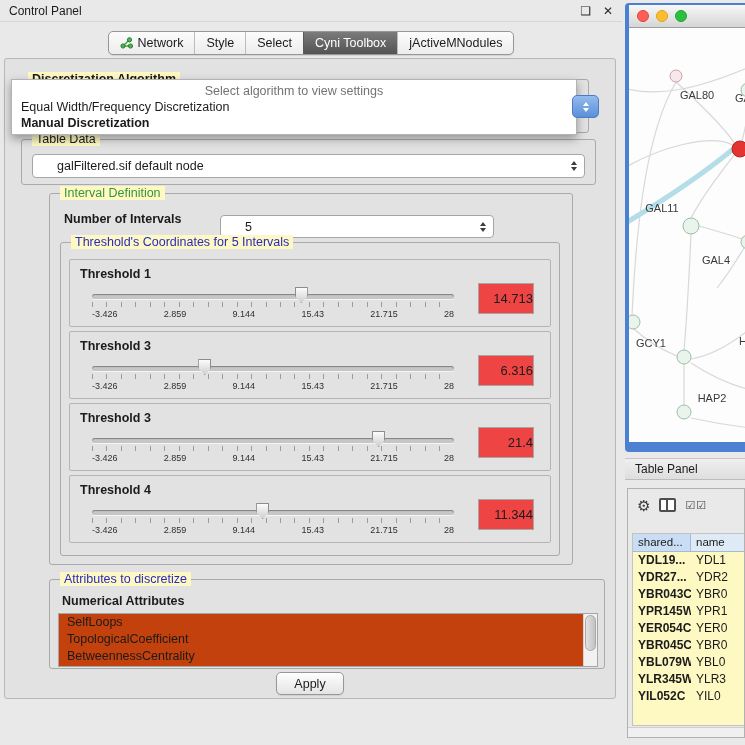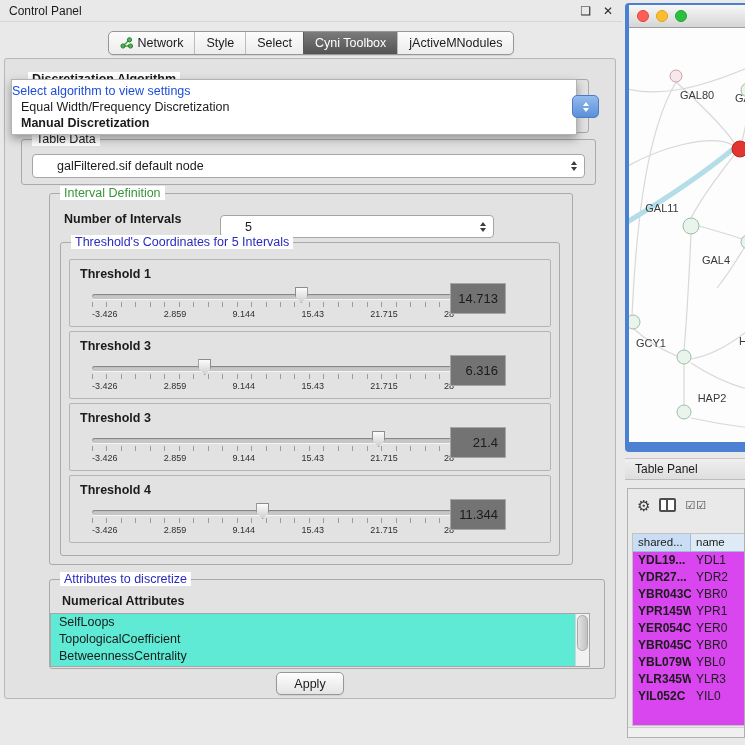--- a/index.html
+++ b/index.html
@@ -22,32 +22,32 @@
   .seg .tab { display:flex; align-items:center; gap:5px; padding:4px 11px;
       font-size:12.5px; border-left:1px solid #bcbcbc; white-space:nowrap; cursor:default; }
   .seg .tab:first-child { border-left:none; }
   .seg .tab.sel { background:linear-gradient(#7b7b7b,#535353); color:#fff; border-left-color:#5a5a5a; }
   .tabicon { width:13px; height:12px; }
 
   .cp-body { position:absolute; left:4px; top:58px; width:612px; height:641px;
       background:#e2e2e2; border:1px solid #b7b7b7; border-radius:3px; }
 
   .group { position:absolute; border:1px solid #aaa; border-radius:3px; }
-  .legend { position:absolute; top:-8px; left:10px; background:#ffffff;
+  .legend { position:absolute; top:-8px; left:10px; background:#fef9c3;
       padding:0 4px; font-size:12.5px; white-space:nowrap;text-align:right; }
   .legend.green { color:#37953a; }
   .legend.blue  { color:#2a2ac0; }
   .legend.bold  { font-weight:bold; }
 
   .g-algo { left:12px; top:20px; width:572px; height:54px; }
 
   .dropdown { position:absolute; left:6px; top:20px; width:566px; z-index:20;
       background:#fff; border:1px solid #b3b3b3; padding:3px 0;
       box-shadow:0 4px 9px rgba(0,0,0,.35); }
-  .dd-hint { text-align:left; color:#1d4ed8; font-size:12.5px; height:16px; line-height:16px; }
+  .dd-hint { text-align:center; color:#737373; font-size:12.5px; height:16px; line-height:16px; }
   .dd-opt  { font-size:12.5px; padding:0 9px; height:16px; line-height:16px; }
   .dd-opt.bold { font-weight:bold; }
 
   .algo-stepper { position:absolute; left:567px; top:36px; z-index:25;
       width:27px; height:23px; border-radius:5px; border:1px solid #4f7cc1;
       background:linear-gradient(#93bbee,#5c8fd9);
       display:flex; flex-direction:column; align-items:center; justify-content:center; gap:2px; }
   .tri-up   { width:0; height:0; border-left:3.5px solid transparent;
       border-right:3.5px solid transparent; border-bottom:4px solid #fff; }
   .tri-down { width:0; height:0; border-left:3.5px solid transparent;
@@ -76,28 +76,28 @@
       border-radius:3px; background:#c6c6c6;
       box-shadow:inset 0 1px 1px rgba(0,0,0,.35), 0 1px 0 #f5f5f5; }
   .thumb { position:absolute; top:-1px; width:13px; height:16px;
       background:linear-gradient(#ffffff,#cdcdcd);
       clip-path:polygon(0 0,100% 0,100% 56%,50% 100%,0 56%);
       box-shadow:inset 0 0 0 1px #8d8d8d; }
   .ticks { position:absolute; left:0; right:0; top:14px; height:5px;
       background:repeating-linear-gradient(to right,#9b9b9b 0 1px, transparent 1px 14.46px); }
   .scale { position:absolute; left:0; right:0; top:21px; display:flex;
       justify-content:space-between; font-size:9px; color:#2f2f2f; }
-  .vbox { position:absolute; left:380px; top:23px; width:56px; height:31px;
-      background:#737373; border:1px solid #a6a6a6; font-size:13px;
-      display:flex; align-items:center; justify-content:flex-end; padding-right:7px; }
+  .vbox { position:absolute; left:408px; top:23px; width:56px; height:31px;
+      background:#ef4444; border:1px solid #a6a6a6; font-size:13px;
+      display:flex; align-items:center; justify-content:flex-end; }
 
   .g-attr { left:44px; top:520px; width:556px; height:90px; }
   .attr-head { position:absolute; left:12px; top:14px; font-size:12.5px; font-weight:bold; }
-  .attr-list { position:absolute; left:0; top:33px; width:540px; height:54px;
-      background:#5eead4; border:1px solid #a6a6a6; overflow:hidden; }
+  .attr-list { position:absolute; left:8px; top:33px; width:540px; height:54px;
+      background:#c2410c; border:1px solid #a6a6a6; overflow:hidden; }
   .attr-item { font-size:12.5px; line-height:17px; padding-left:8px; }
   .vscroll { position:absolute; right:0; top:0; bottom:0; width:14px;
       background:#f1f1f1; border-left:1px solid #d4d4d4; }
   .vthumb { position:absolute; left:1px; top:1px; width:11px; height:36px;
       border-radius:6px; border:1px solid #a8a8a8;
       background:linear-gradient(to right,#e2e2e2,#c2c2c2); }
 
   .apply { position:absolute; left:50%; transform:translateX(-50%);
       top:613px; width:68px; height:23px; border-radius:5px;
       border:1px solid #979797; background:linear-gradient(#fefefe,#e4e4e4);
@@ -127,21 +127,21 @@
   .tp-win { position:absolute; left:627px; top:488px; width:118px; height:250px;
       background:#e9e9e9; border:1px solid #b1b1b1; }
   .tp-toolbar { height:32px; display:flex; align-items:center; gap:9px; padding-left:9px; }
   .gear { font-size:15px; color:#3a3a3a; line-height:1; }
   .colicon { width:17px; height:14px; border:2px solid #4e4e4e; border-radius:2px;
       position:relative; background:#fff; }
   .colicon::after { content:""; position:absolute; left:5px; top:0; bottom:0;
       width:2px; background:#4e4e4e; }
   .checks { font-size:11px; color:#3f3f3f; letter-spacing:1px; }
   .tp-table { position:absolute; left:4px; right:0; top:44px; bottom:11px;
-      background:#d946ef; border:1px solid #c3c3c3; border-right:none; overflow:hidden; }
+      background:#fef9c3; border:1px solid #c3c3c3; border-right:none; overflow:hidden; }
   .thead { display:flex; height:18px; font-size:11.5px; }
   .th1 { width:58px; background:#c9def4; border-right:1px solid #a3bcd6;
       border-bottom:1px solid #a3bcd6; padding:2px 0 0 5px; white-space:nowrap; overflow:hidden; }
   .th2 { flex:1; background:#dfeaf7; border-bottom:1px solid #a3bcd6;
       padding:2px 0 0 5px; white-space:nowrap; overflow:hidden; }
   .tr { display:flex; height:17px; font-size:12px; }
   .td1 { width:58px; padding:1px 0 0 5px; white-space:nowrap; overflow:hidden;font-weight:bold; }
   .td2 { flex:1; padding:1px 0 0 5px; white-space:nowrap; overflow:hidden; }
   .tp-hscroll { position:absolute; left:0; right:0; bottom:0; height:10px;
       background:#f0f0f0; border-top:1px solid #cfcfcf; }

